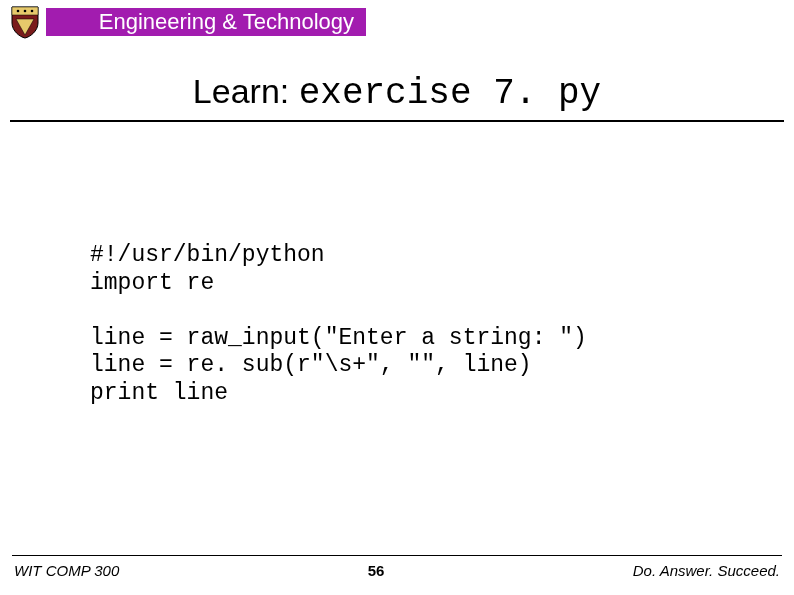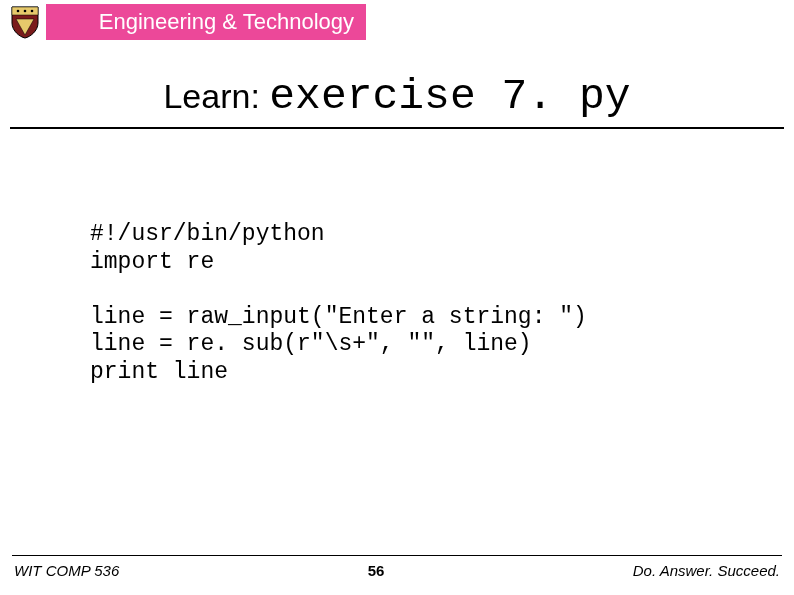--- a/index.html
+++ b/index.html
@@ -24,54 +24,54 @@
     flex-shrink: 0;
   }
   .institute {
     font-size: 22px;
     font-weight: bold;
     color: #000;
     flex: 1;
     white-space: nowrap;
   }
   .blackbox {
-    background: #ec4899;
+    background: #a21caf;
     color: #fff;
     font-size: 22px;
     font-weight: normal;
     padding: 10px 12px 10px 14px;
-    height: 36px;
+    height: 28px;
     display: flex;
     align-items: center;
     min-width: 320px;
     justify-content: flex-end;
   }
   .title-wrap {
     text-align: center;
     margin-top: 28px;
   }
   .title {
     font-size: 34px;
     font-family: Verdana, Arial, sans-serif;
     color: #000;
   }
   .title .ans { font-family: Verdana, Arial, sans-serif; }
-  .title .fname { font-family: "Courier New", Courier, monospace; font-size: 43px; }
+  .title .fname { font-family: "Courier New", Courier, monospace; font-size: 36px; }
   .rule {
     border: none;
     border-top: 2px solid #000;
     margin: 6px 10px 0 10px;
   }
   .code {
     font-family: "Courier New", Courier, monospace;
     font-size: 23px;
     line-height: 1.2;
     white-space: pre;
     margin-left: 90px;
-    margin-top: 92px;
+    margin-top: 120px;
     color: #000;
   }
   .footer {
     position: absolute;
     left: 0;
     right: 0;
     bottom: 16px;
   }
   .footer-rule {
     border: none;
@@ -120,19 +120,19 @@
   <div class="code">#!/usr/bin/python
 import re
 
 line = raw_input("Enter a string: ")
 line = re. sub(r"\s+", "", line)
 print line</div>
 
   <div class="footer">
     <hr class="footer-rule">
     <div class="footer-row">
-      <div class="footer-left">WIT COMP 536</div>
+      <div class="footer-left">WIT COMP 300</div>
       <div class="footer-center">56</div>
       <div class="footer-right">Do. Answer. Succeed.</div>
     </div>
   </div>
 
 </div>
 
 </body></html>

